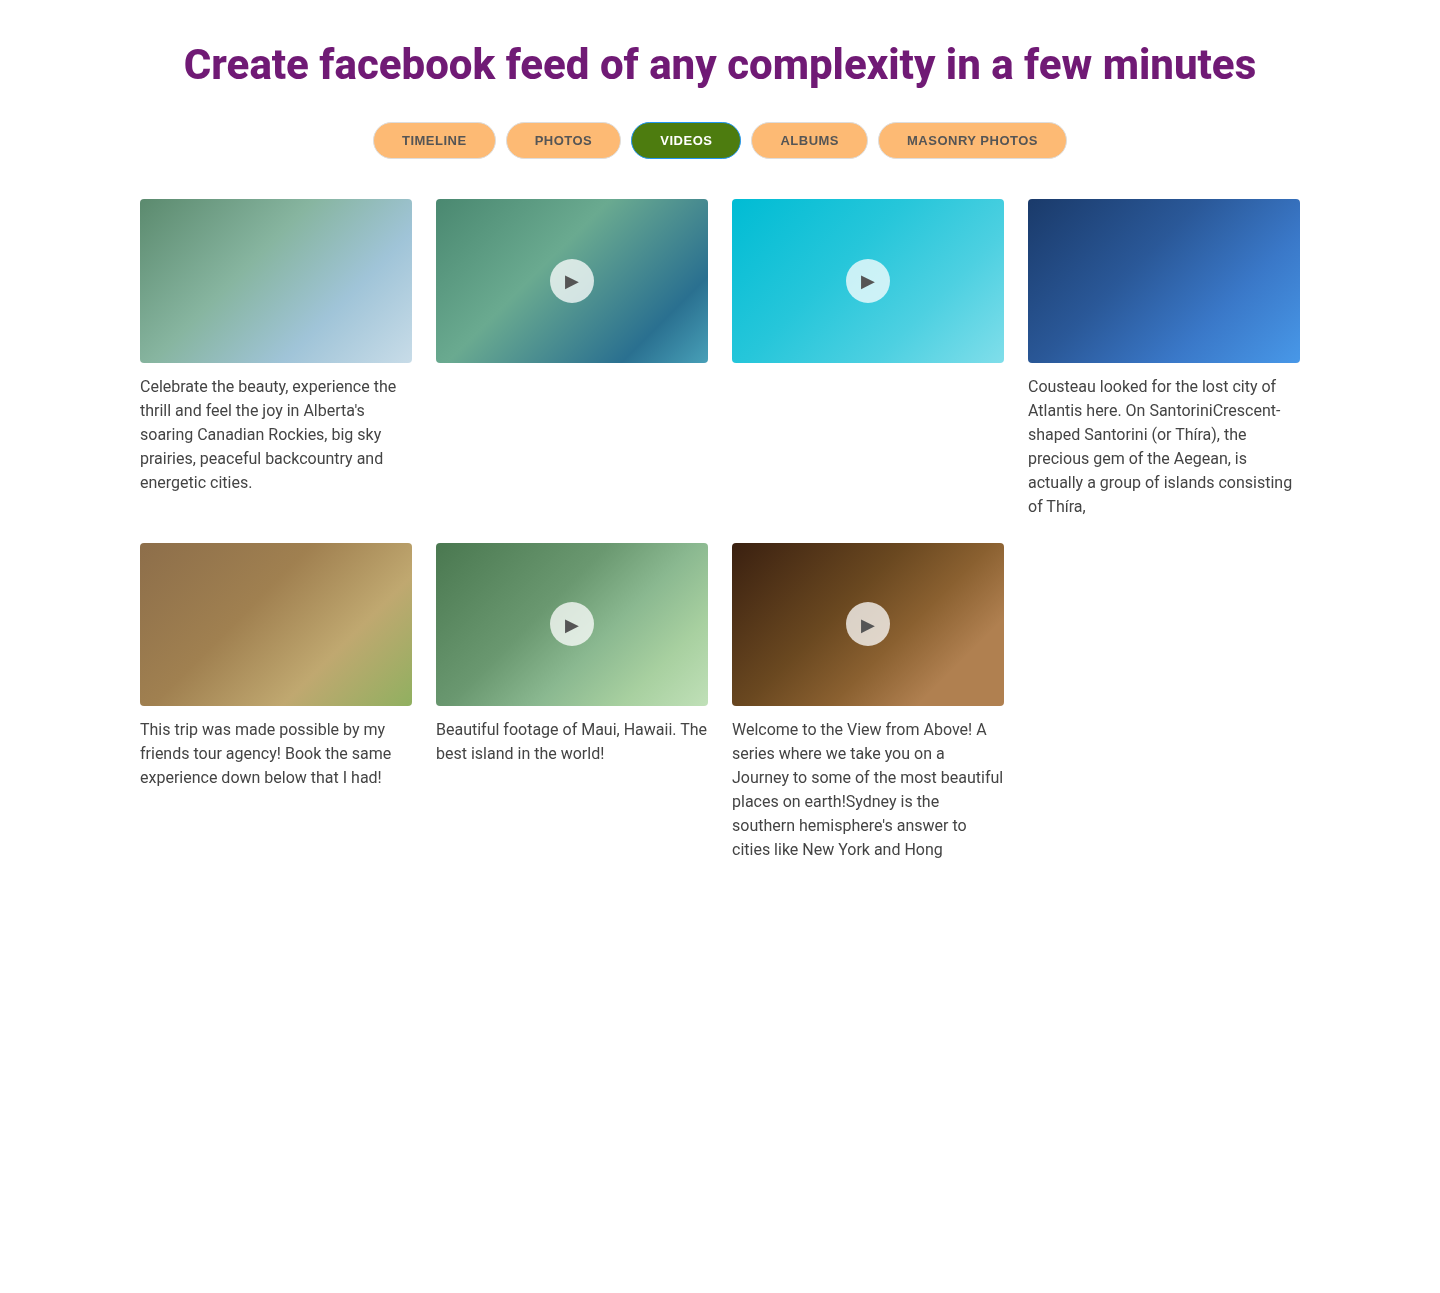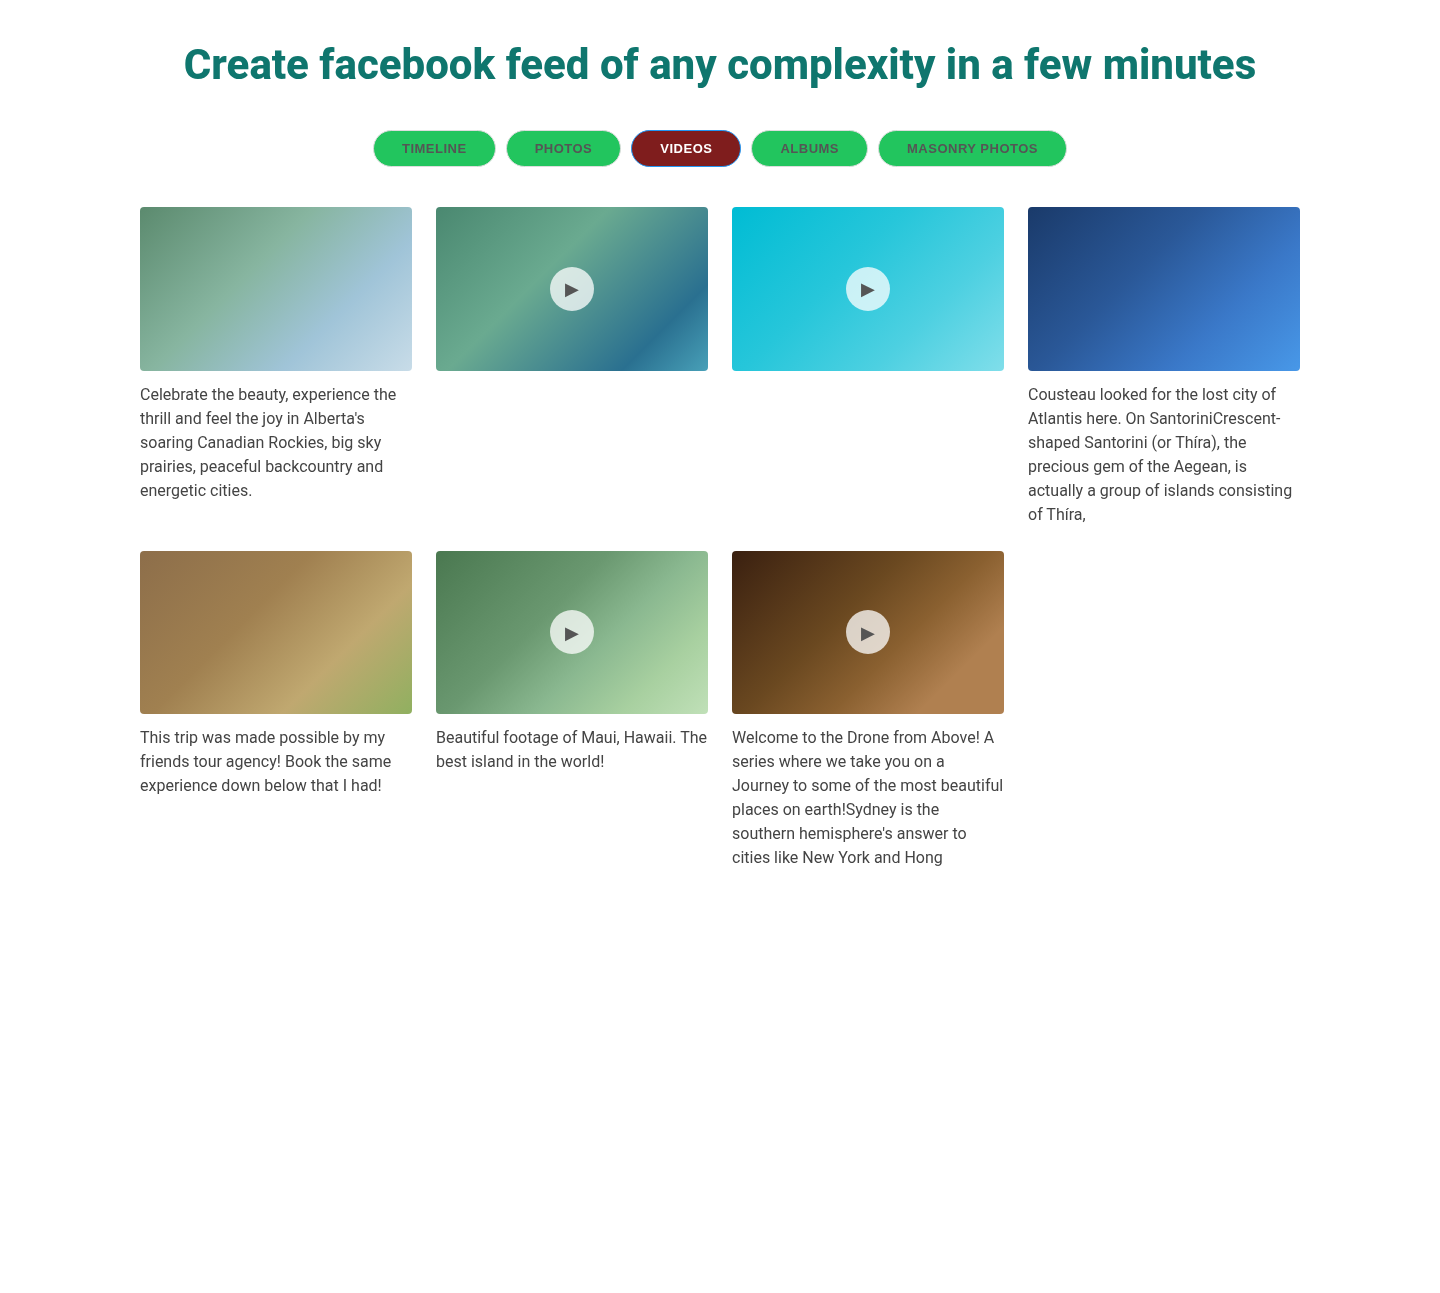--- a/index.html
+++ b/index.html
@@ -10,45 +10,45 @@
     }
     .page-wrapper {
       max-width: 1200px;
       margin: 0 auto;
       padding: 40px 20px;
     }
     .hero-title {
       text-align: center;
       font-size: 42px;
       font-weight: 800;
-      color: #0f766e;
+      color: #701a75;
       line-height: 1.2;
-      margin-bottom: 40px;
+      margin-bottom: 32px;
     }
     .tabs-bar {
       display: flex;
       justify-content: center;
       gap: 10px;
       margin-bottom: 40px;
       flex-wrap: wrap;
     }
     .tab-btn {
       padding: 10px 28px;
       border-radius: 25px;
       border: 1px solid #ddd;
-      background: #22c55e;
+      background: #fdba74;
       font-size: 13px;
       font-weight: 600;
       letter-spacing: 0.5px;
       color: #555;
       cursor: pointer;
       text-transform: uppercase;
     }
     .tab-btn.active {
-      background: #7f1d1d;
+      background: #4d7c0f;
       border-color: #2196f3;
       color: #fff;
     }
     .grid {
       display: grid;
       grid-template-columns: repeat(4, 1fr);
       gap: 24px;
       margin-bottom: 24px;
     }
     .card {
@@ -136,16 +136,16 @@
       <div class="card">
         <div class="card-thumbnail thumb-7">
           <div class="play-icon">▶</div>
         </div>
         <p class="card-text">Beautiful footage of Maui, Hawaii. The best island in the world!</p>
       </div>
       <div class="card">
         <div class="card-thumbnail thumb-8">
           <div class="play-icon">▶</div>
         </div>
-        <p class="card-text">Welcome to the Drone from Above! A series where we take you on a Journey to some of the most beautiful places on earth!Sydney is the southern hemisphere's answer to cities like New York and Hong</p>
+        <p class="card-text">Welcome to the View from Above! A series where we take you on a Journey to some of the most beautiful places on earth!Sydney is the southern hemisphere's answer to cities like New York and Hong</p>
       </div>
     </div>
 </div>
 
 </body></html>

